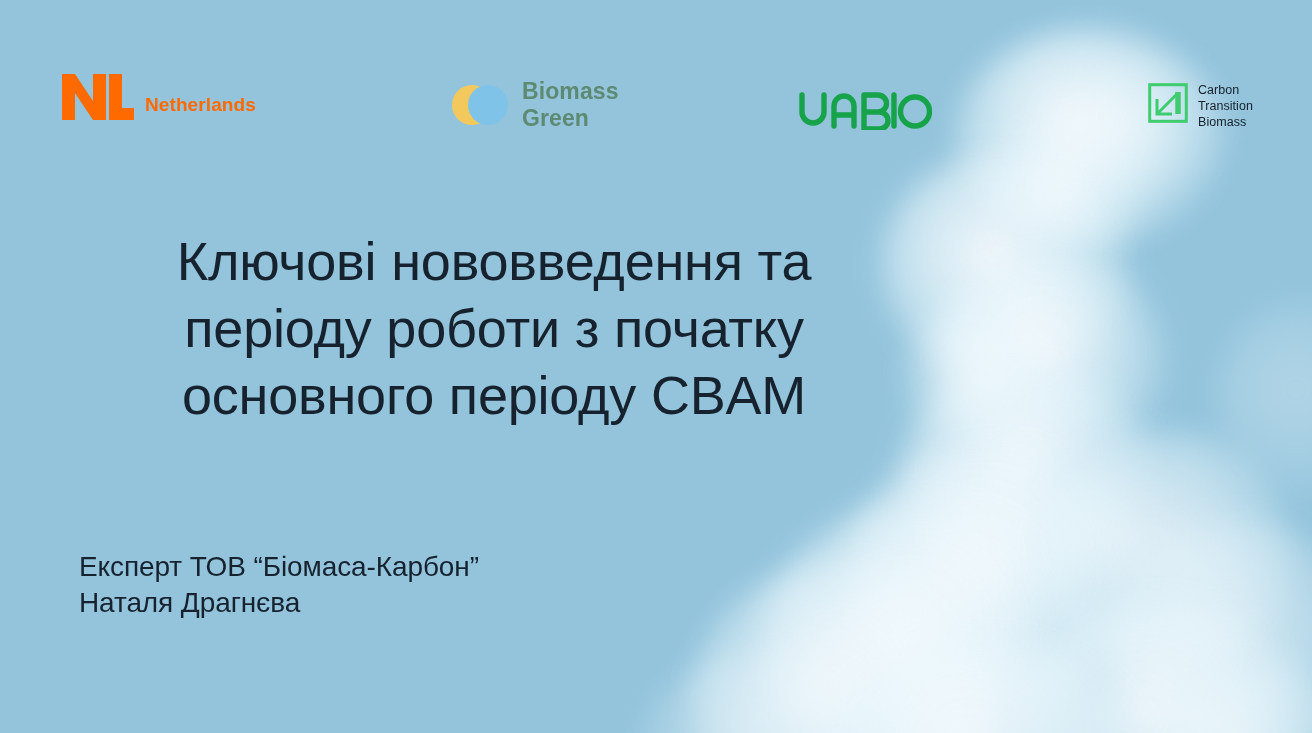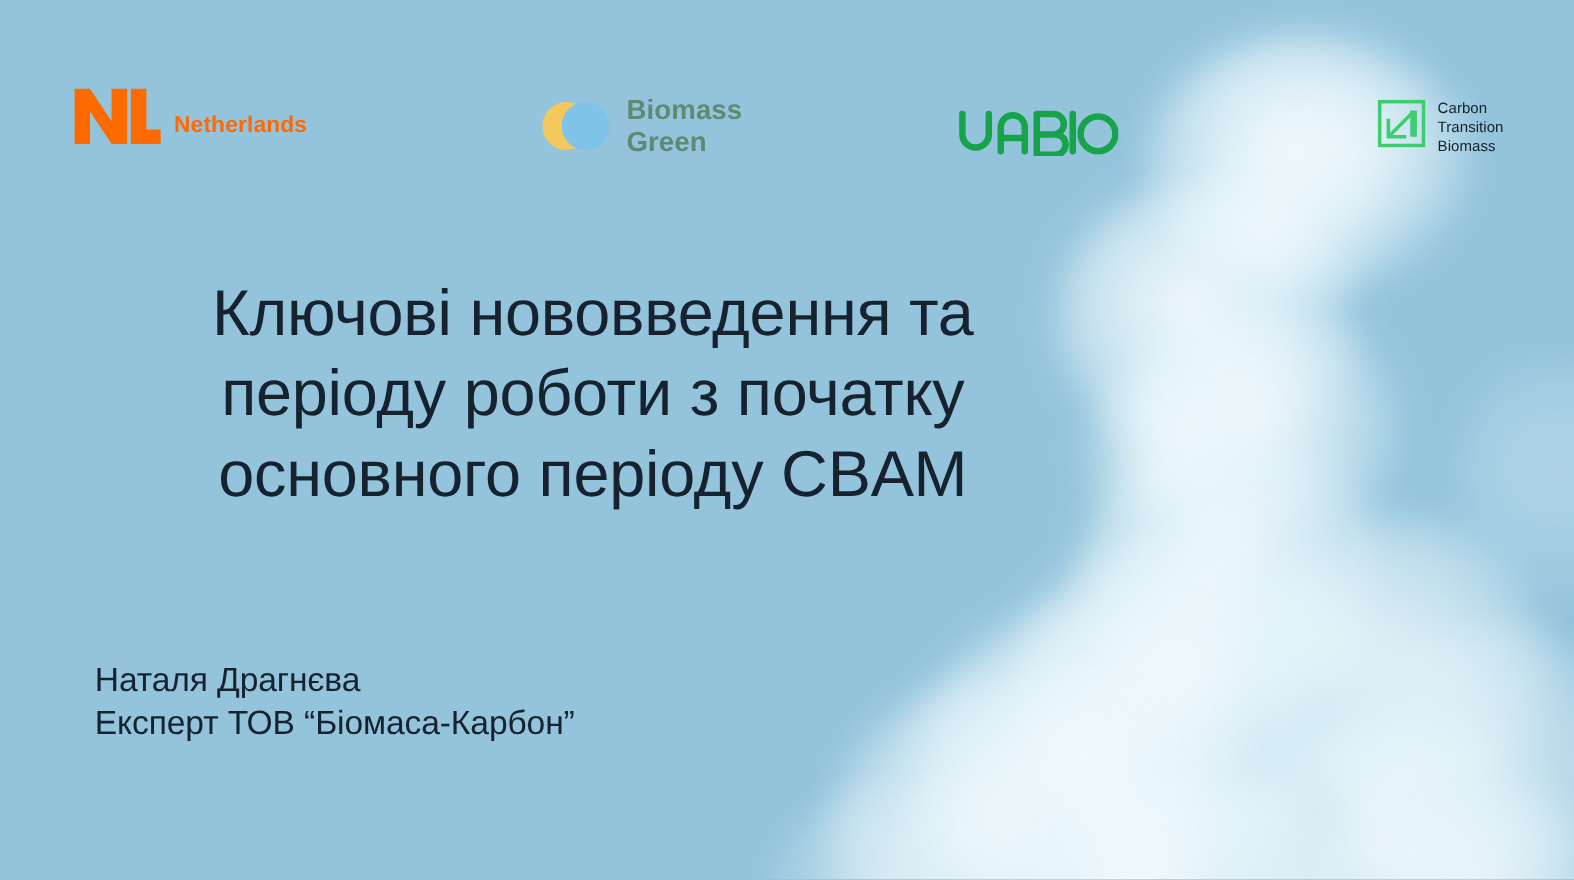--- a/index.html
+++ b/index.html
@@ -204,17 +204,17 @@
 
   <div class="title-block">
     <h1 class="title">
       <span>Ключові нововведення та</span><br>
       <span>періоду роботи з початку</span><br>
       <span>основного періоду CBAM</span>
     </h1>
   </div>
 
   <div class="author-block">
+    <p class="author-line">Експерт ТОВ “Біомаса-Карбон”</p>
     <p class="author-line">Наталя Драгнєва</p>
-    <p class="author-line">Експерт ТОВ “Біомаса-Карбон”</p>
   </div>
 
 </div>
 
 </body></html>

